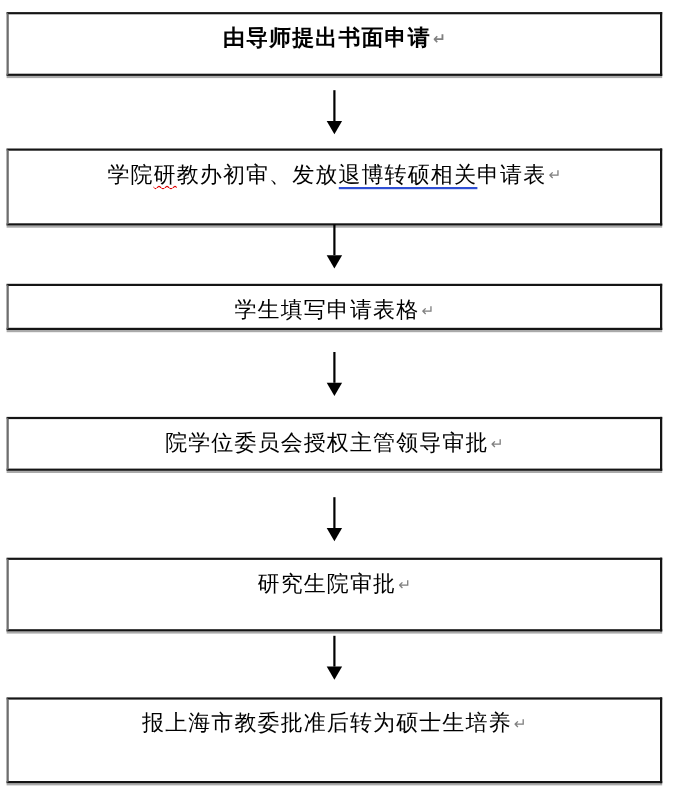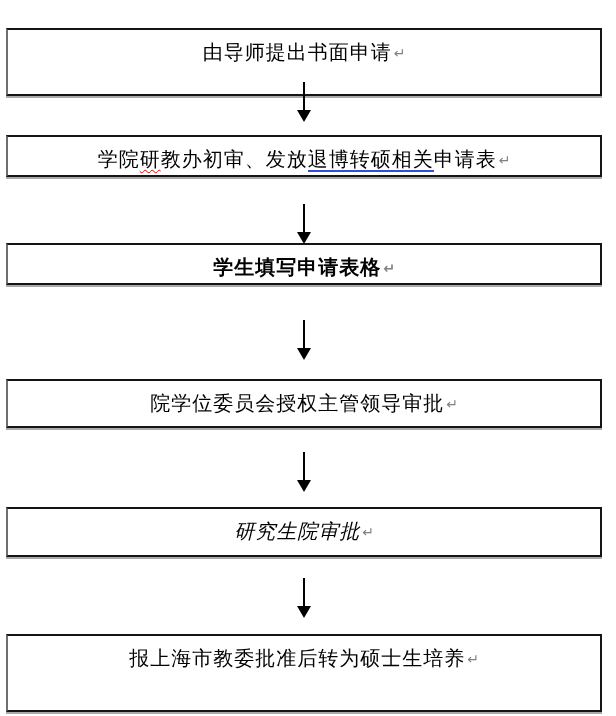--- a/index.html
+++ b/index.html
@@ -30,25 +30,25 @@
     display: flex;
     justify-content: center;
     align-items: flex-start;
     padding-top: 11px;
     font-size: 20px;
     line-height: 22px;
     letter-spacing: 1px;
     color: #000000;
     white-space: nowrap;
   }
-  .b1 { top: 28px;  height: 68px; }
-  .b2 { top: 135px; height: 42px; }
-  .b3 { top: 243px; height: 42px; font-weight: bold; }
+  .b1 { top: 11px;  height: 58px; font-weight: bold; }
+  .b2 { top: 135px; height: 70px; }
+  .b3 { top: 258px; height: 42px; }
   .b4 { top: 379px; height: 49px; }
-  .b5 { top: 507px; height: 50px; font-style: italic; }
+  .b5 { top: 507px; height: 67px; }
   .b6 { top: 634px; height: 78px; }
 
   .spellcheck {
     text-decoration-line: underline;
     text-decoration-style: wavy;
     text-decoration-color: #e00000;
     text-decoration-thickness: 1px;
     text-underline-offset: 3px;
   }
   .blue-underline {

